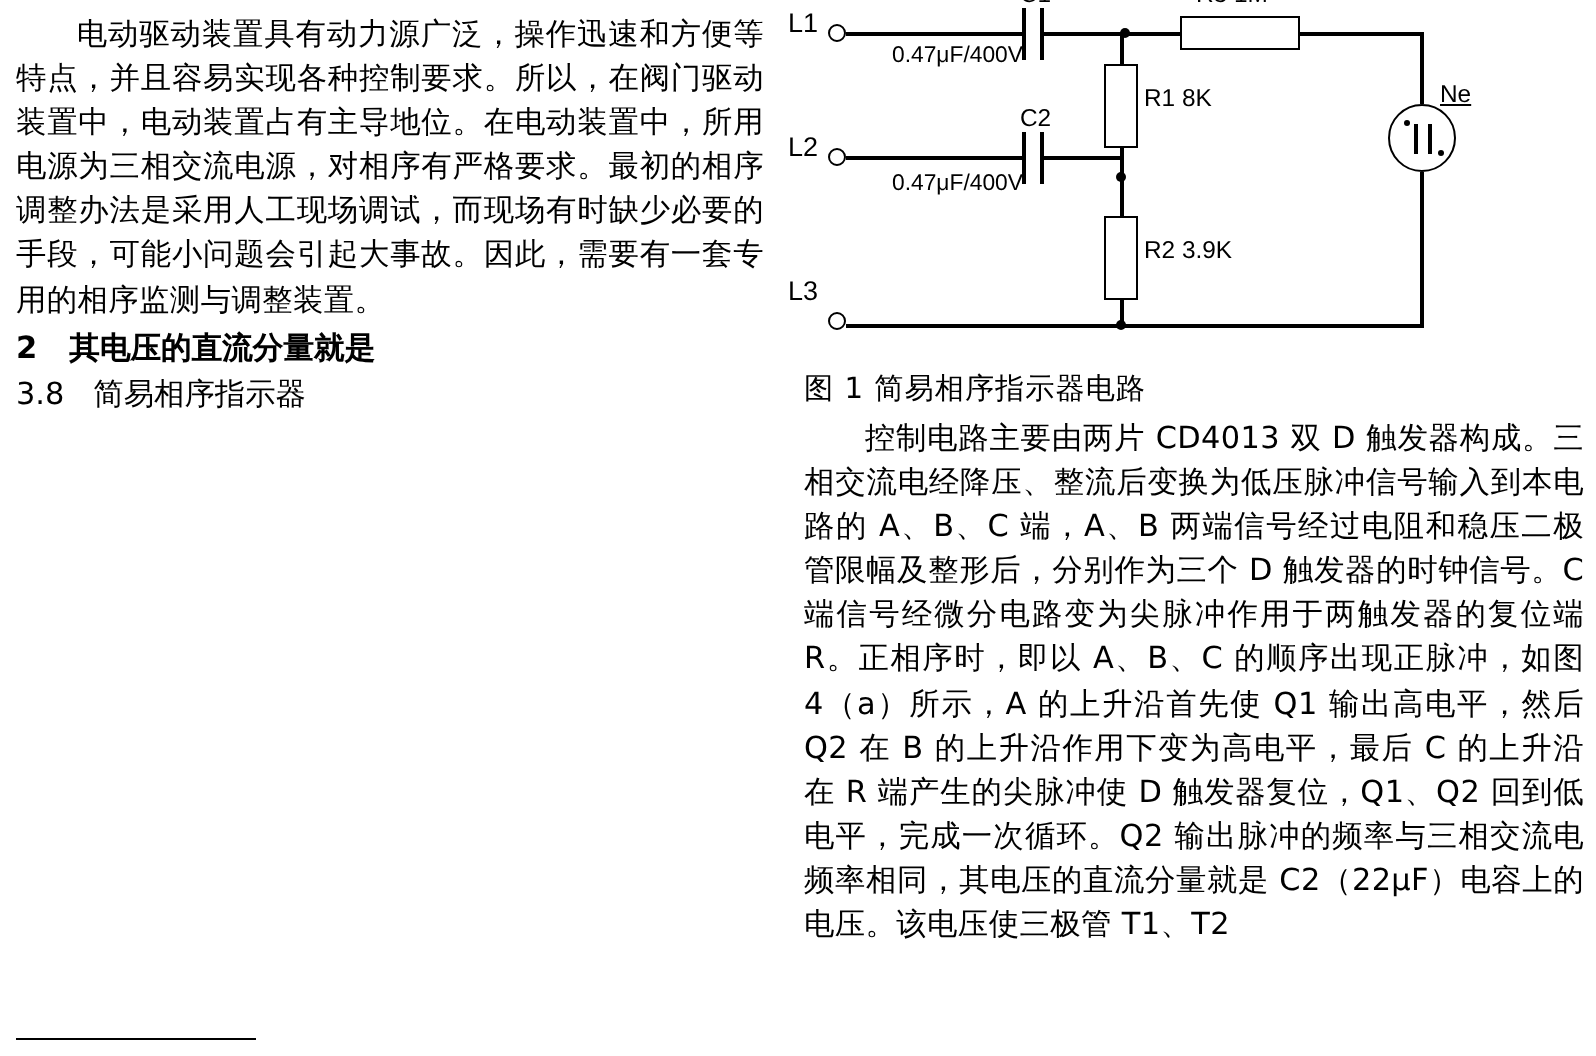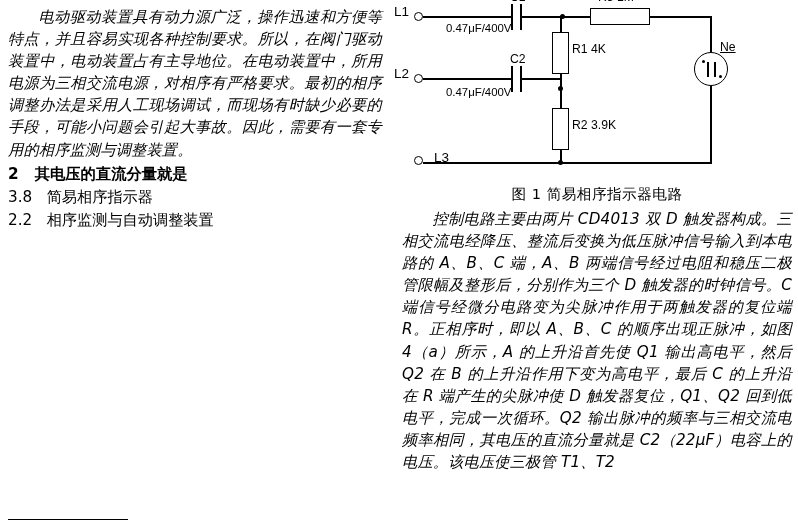--- a/index.html
+++ b/index.html
@@ -38,21 +38,20 @@
     padding: 6px 6px 0 6px;
     box-sizing: border-box;
   }
   p.body {
     margin: 0 0 0.5px 0;
     font-size: 15.2px;
     line-height: 22.1px;
     text-align: justify;
     text-justify: inter-ideograph;
     letter-spacing: 0.2px;
-    font-style: italic;
   }
   p.indent {
     text-indent: 2em;
   }
   h2.sec {
     margin: 2px 0 1px 0;
     font-size: 15.3px;
     line-height: 22.1px;
     font-weight: bold;
   }
@@ -72,21 +71,20 @@
   }
   
   .figure {
     position: relative;
     width: 390px;
     height: 176px;
     margin: 0 auto;
     text-align: center;
   }
   .fig-caption {
-    text-align: center;
     font-size: 14.6px;
     margin-top: 3px;
     letter-spacing: 0.5px;
   }
   .wire {
     position: absolute;
     background: #000;
   }
   .wire.h { height: 1.6px; }
   .wire.v { width: 1.6px; }
@@ -164,40 +162,37 @@
 
     <h2 class="sec">
       <span>2</span>&nbsp;&nbsp;&nbsp;<span>其电压的直流分量就是</span>
     </h2>
 
     <h3 class="sub">
       <span>3.8</span>&nbsp;&nbsp;&nbsp;<span>简易相序指示器</span>
     </h3>
 
 
-    <h3 class="sub">
-      <span>2.2</span>&nbsp;&nbsp;&nbsp;<span>相序监测与自动调整装置</span>
-    </h3>
 
 
     <div class="hr-rule"></div>
   </div>
 
   <div class="col-right">
 
     <div class="figure">
 
       <div class="term" style="left:12px; top:6px;"></div>
       <div class="term-label" style="left:-8px; top:-2px;">L1</div>
 
       <div class="term" style="left:12px; top:68px;"></div>
       <div class="term-label" style="left:-8px; top:60px;">L2</div>
 
       <div class="term" style="left:12px; top:150px;"></div>
-      <div class="term-label" style="left:-8px; top:144px;margin-left:40px;">L3</div>
+      <div class="term-label" style="left:-8px; top:132px;">L3</div>
 
       <div class="wire h" style="left:21px; top:10px; width:88px;"></div>
 
       <div class="cap" style="left:109px; top:-2px; width:16px; height:26px;">
         <div class="plate" style="left:0px; top:0px; width:1.8px; height:26px;"></div>
         <div class="plate" style="left:9px; top:0px; width:1.8px; height:26px;"></div>
       </div>
       <div class="lbl" style="left:108px; top:-16px;">C1</div>
       <div class="lbl sm" style="left:44px; top:16px;">0.47μF/400V</div>
 
@@ -217,21 +212,21 @@
         <div class="bar" style="left:19px; top:9px;"></div>
         <div class="dot" style="left:7px; top:7px;"></div>
         <div class="dot" style="left:24px; top:22px;"></div>
       </div>
       <div class="lbl" style="left:318px; top:34px;text-decoration:underline;">Ne</div>
       <div class="wire v" style="left:308px; top:80px; height:78px;"></div>
 
       <div class="wire v" style="left:158px; top:10px; height:16px;"></div>
       <div class="res" style="left:150px; top:26px; width:17px; height:42px;"></div>
       <div class="lbl" style="left:170px; top:36px;">
-        <span>R1</span>&nbsp;<span>4K</span>
+        <span>R1</span>&nbsp;<span>8K</span>
       </div>
       <div class="wire v" style="left:158px; top:68px; height:14px;"></div>
       <div class="node" style="left:156px; top:80px;"></div>
 
       <div class="wire h" style="left:21px; top:72px; width:88px;"></div>
       <div class="cap" style="left:109px; top:60px; width:16px; height:26px;">
         <div class="plate" style="left:0px; top:0px; width:1.8px; height:26px;"></div>
         <div class="plate" style="left:9px; top:0px; width:1.8px; height:26px;"></div>
       </div>
       <div class="lbl" style="left:108px; top:46px;">C2</div>

